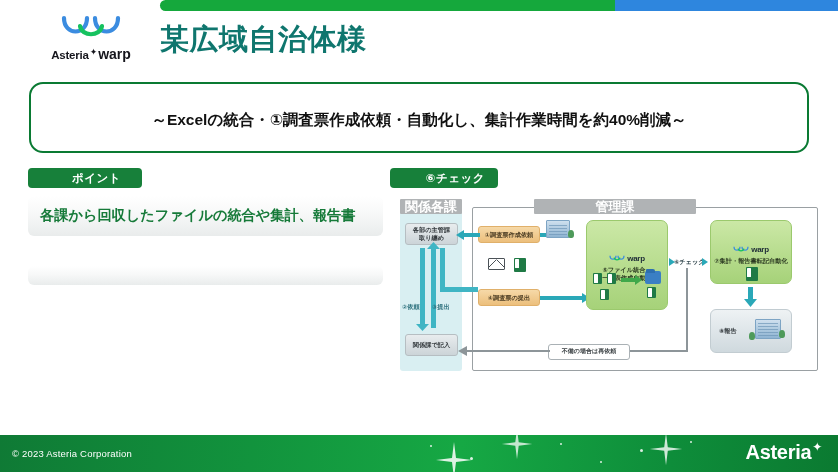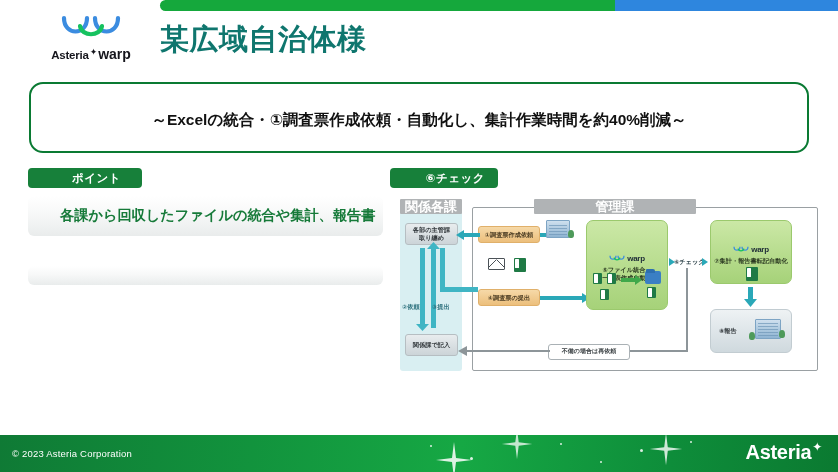--- a/index.html
+++ b/index.html
@@ -61,21 +61,21 @@
     position: absolute; left: 28px; width: 355px;
     border-radius: 6px;
     background: linear-gradient(180deg,#ffffff 0%,#f7f8f8 45%,#e9ecec 100%);
     padding: 9px 12px 10px 12px;
     font-size: 14.2px; font-weight: 700; color: #167a39; line-height: 1.45;
   }
   .bullet .b2 { color: #10672f; }
   .bullet.b-1 { top: 196px; }
   .bullet.b-2 { top: 266px; }
   .bullet.b-3 { top: 336px; }
-  .bullet .ln { display: block; white-space: nowrap; margin-left: 20px; }
+  .bullet .ln { display: block; white-space: nowrap; }
 
   
   .diagram { position: absolute; left: 388px; top: 196px; width: 440px; height: 190px; }
   .dlabel {
     position: absolute; background: #b3b3b3; color: #fff; font-size: 13px; font-weight: 700;
     border-radius: 1px; display: flex; align-items: center; justify-content: center;
   }
   .lbl-kankei { left: 12px; top: 3px; width: 62px; height: 15px; background: #b0b3b5; }
   .lbl-kanri  { left: 146px; top: 3px; width: 162px; height: 15px; background: #b0b3b5; }
 

